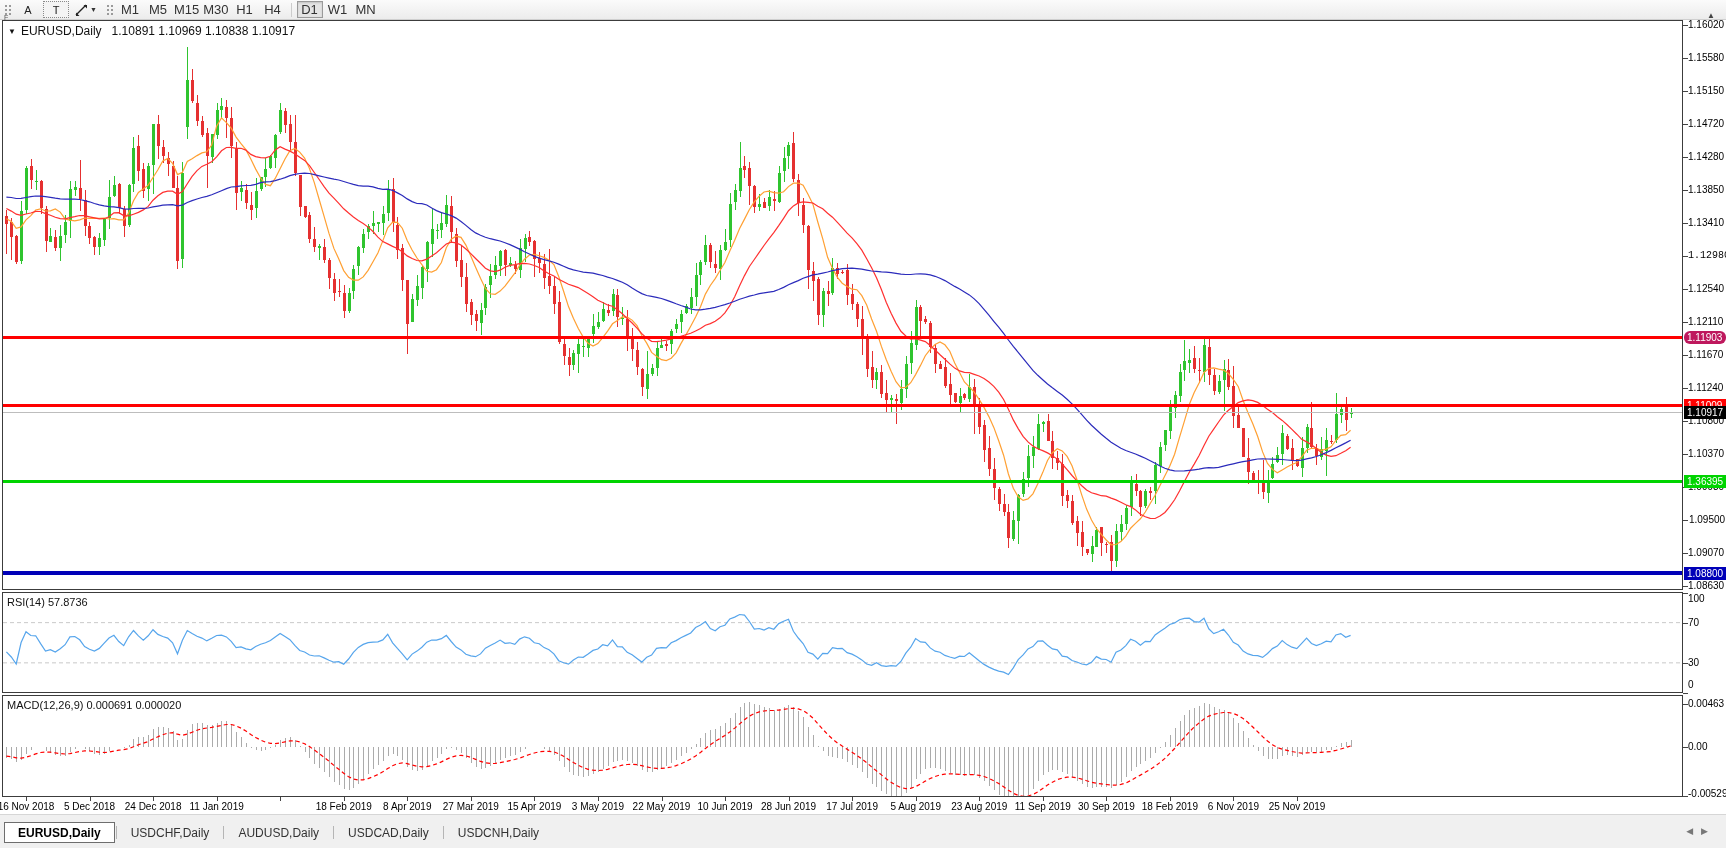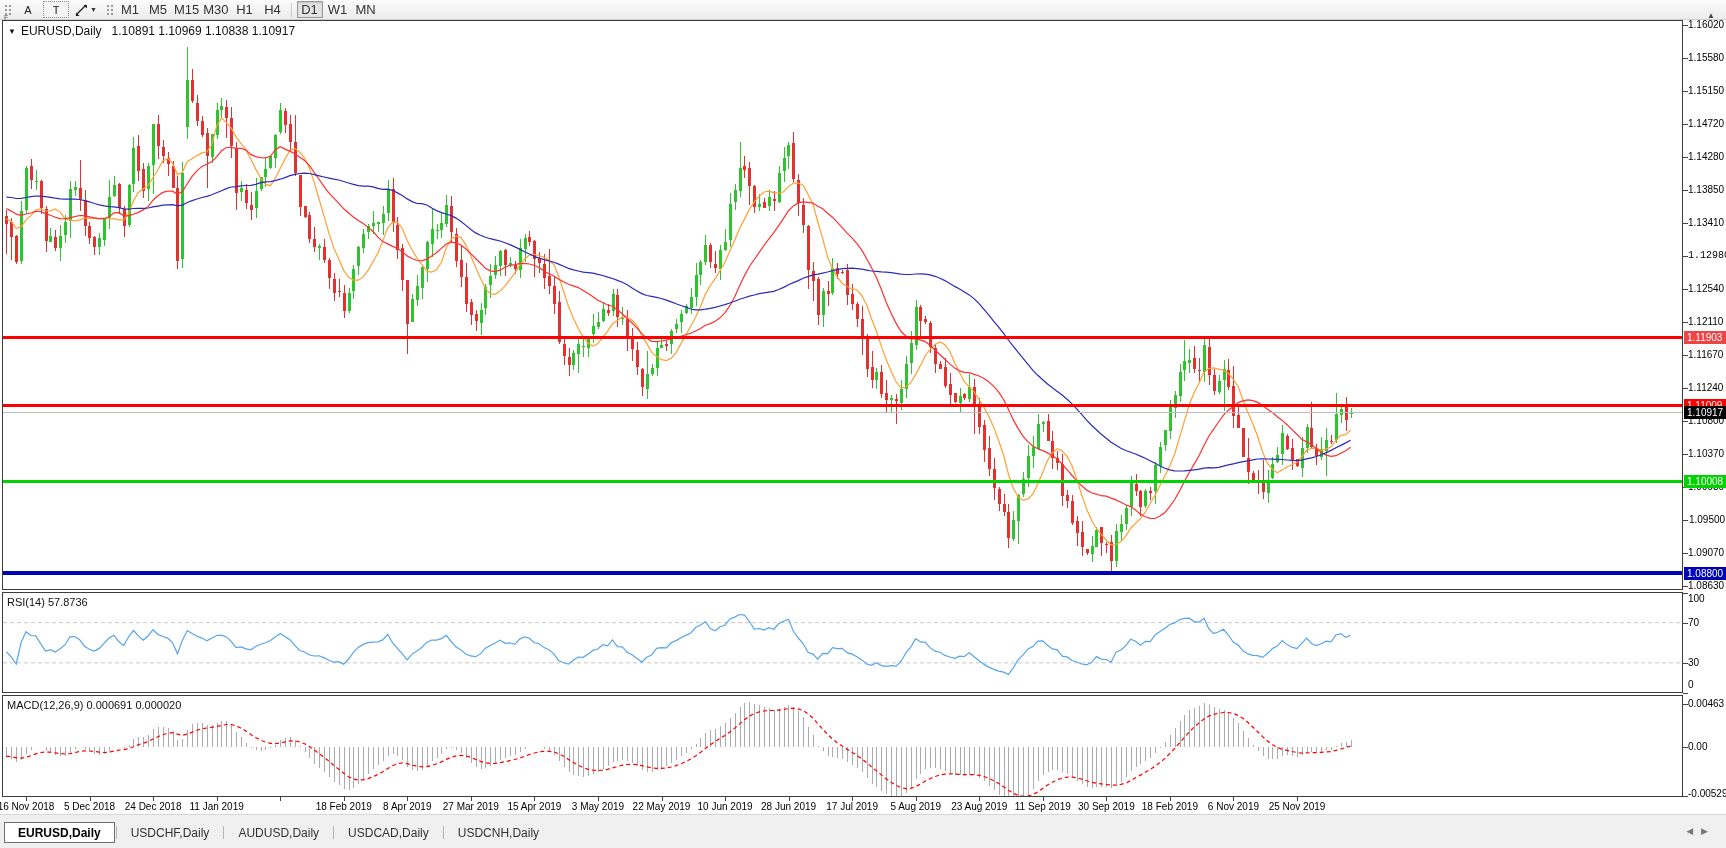--- a/index.html
+++ b/index.html
@@ -138,24 +138,24 @@
       <div class="ytick" style="top: 283.167px;">1.12540</div>
       <div class="ytick" style="top: 315.808px;">1.12110</div>
       <div class="ytick" style="top: 349.208px;">1.11670</div>
       <div class="ytick" style="top: 381.85px;">1.11240</div>
       <div class="ytick" style="top: 415.25px;">1.10800</div>
       <div class="ytick" style="top: 447.891px;">1.10370</div>
       <div class="ytick" style="top: 481.292px;">1.09930</div>
       <div class="ytick" style="top: 513.933px; text-align: center;">1.09500</div>
       <div class="ytick" style="top: 546.574px;">1.09070</div>
       <div class="ytick" style="top: 579.975px;">1.08630</div>
-      <div class="ymarker" style="top: 331.021px; background: #ef4444; color: rgb(255, 255, 255);">1.11903</div>
+      <div class="ymarker" style="top: 331.021px; background: #be185d; color: rgb(255, 255, 255); border-radius: 6px;">1.11903</div>
       <div class="ymarker" style="top: 398.885px; background: rgb(255, 0, 0); color: rgb(255, 255, 255);">1.11009</div>
       <div class="ymarker" style="top: 405.869px; background: rgb(0, 0, 0); color: rgb(255, 255, 255);">1.10917</div>
-      <div class="ymarker" style="top: 474.871px; background: rgb(0, 212, 0); color: rgb(255, 255, 255);">1.10008</div>
+      <div class="ymarker" style="top: 474.871px; background: rgb(0, 212, 0); color: rgb(255, 255, 255);">1.36395</div>
       <div class="ymarker" style="top: 566.57px; background: rgb(0, 0, 184); color: rgb(255, 255, 255);">1.08800</div>
       <div class="ytick" style="top: 593px;">100</div>
       <div class="ytick" style="top: 616.65px;">70</div>
       <div class="ytick" style="top: 656.85px;">30</div>
       <div class="ytick" style="top: 679px;">0</div>
       <div class="ytick" style="top: 698.173px;">0.00463</div>
       <div class="ytick" style="top: 741px;">0.00</div>
       <div class="ytick" style="top: 788px;">-0.005299</div>
     </div>
   <div id="date-axis">

